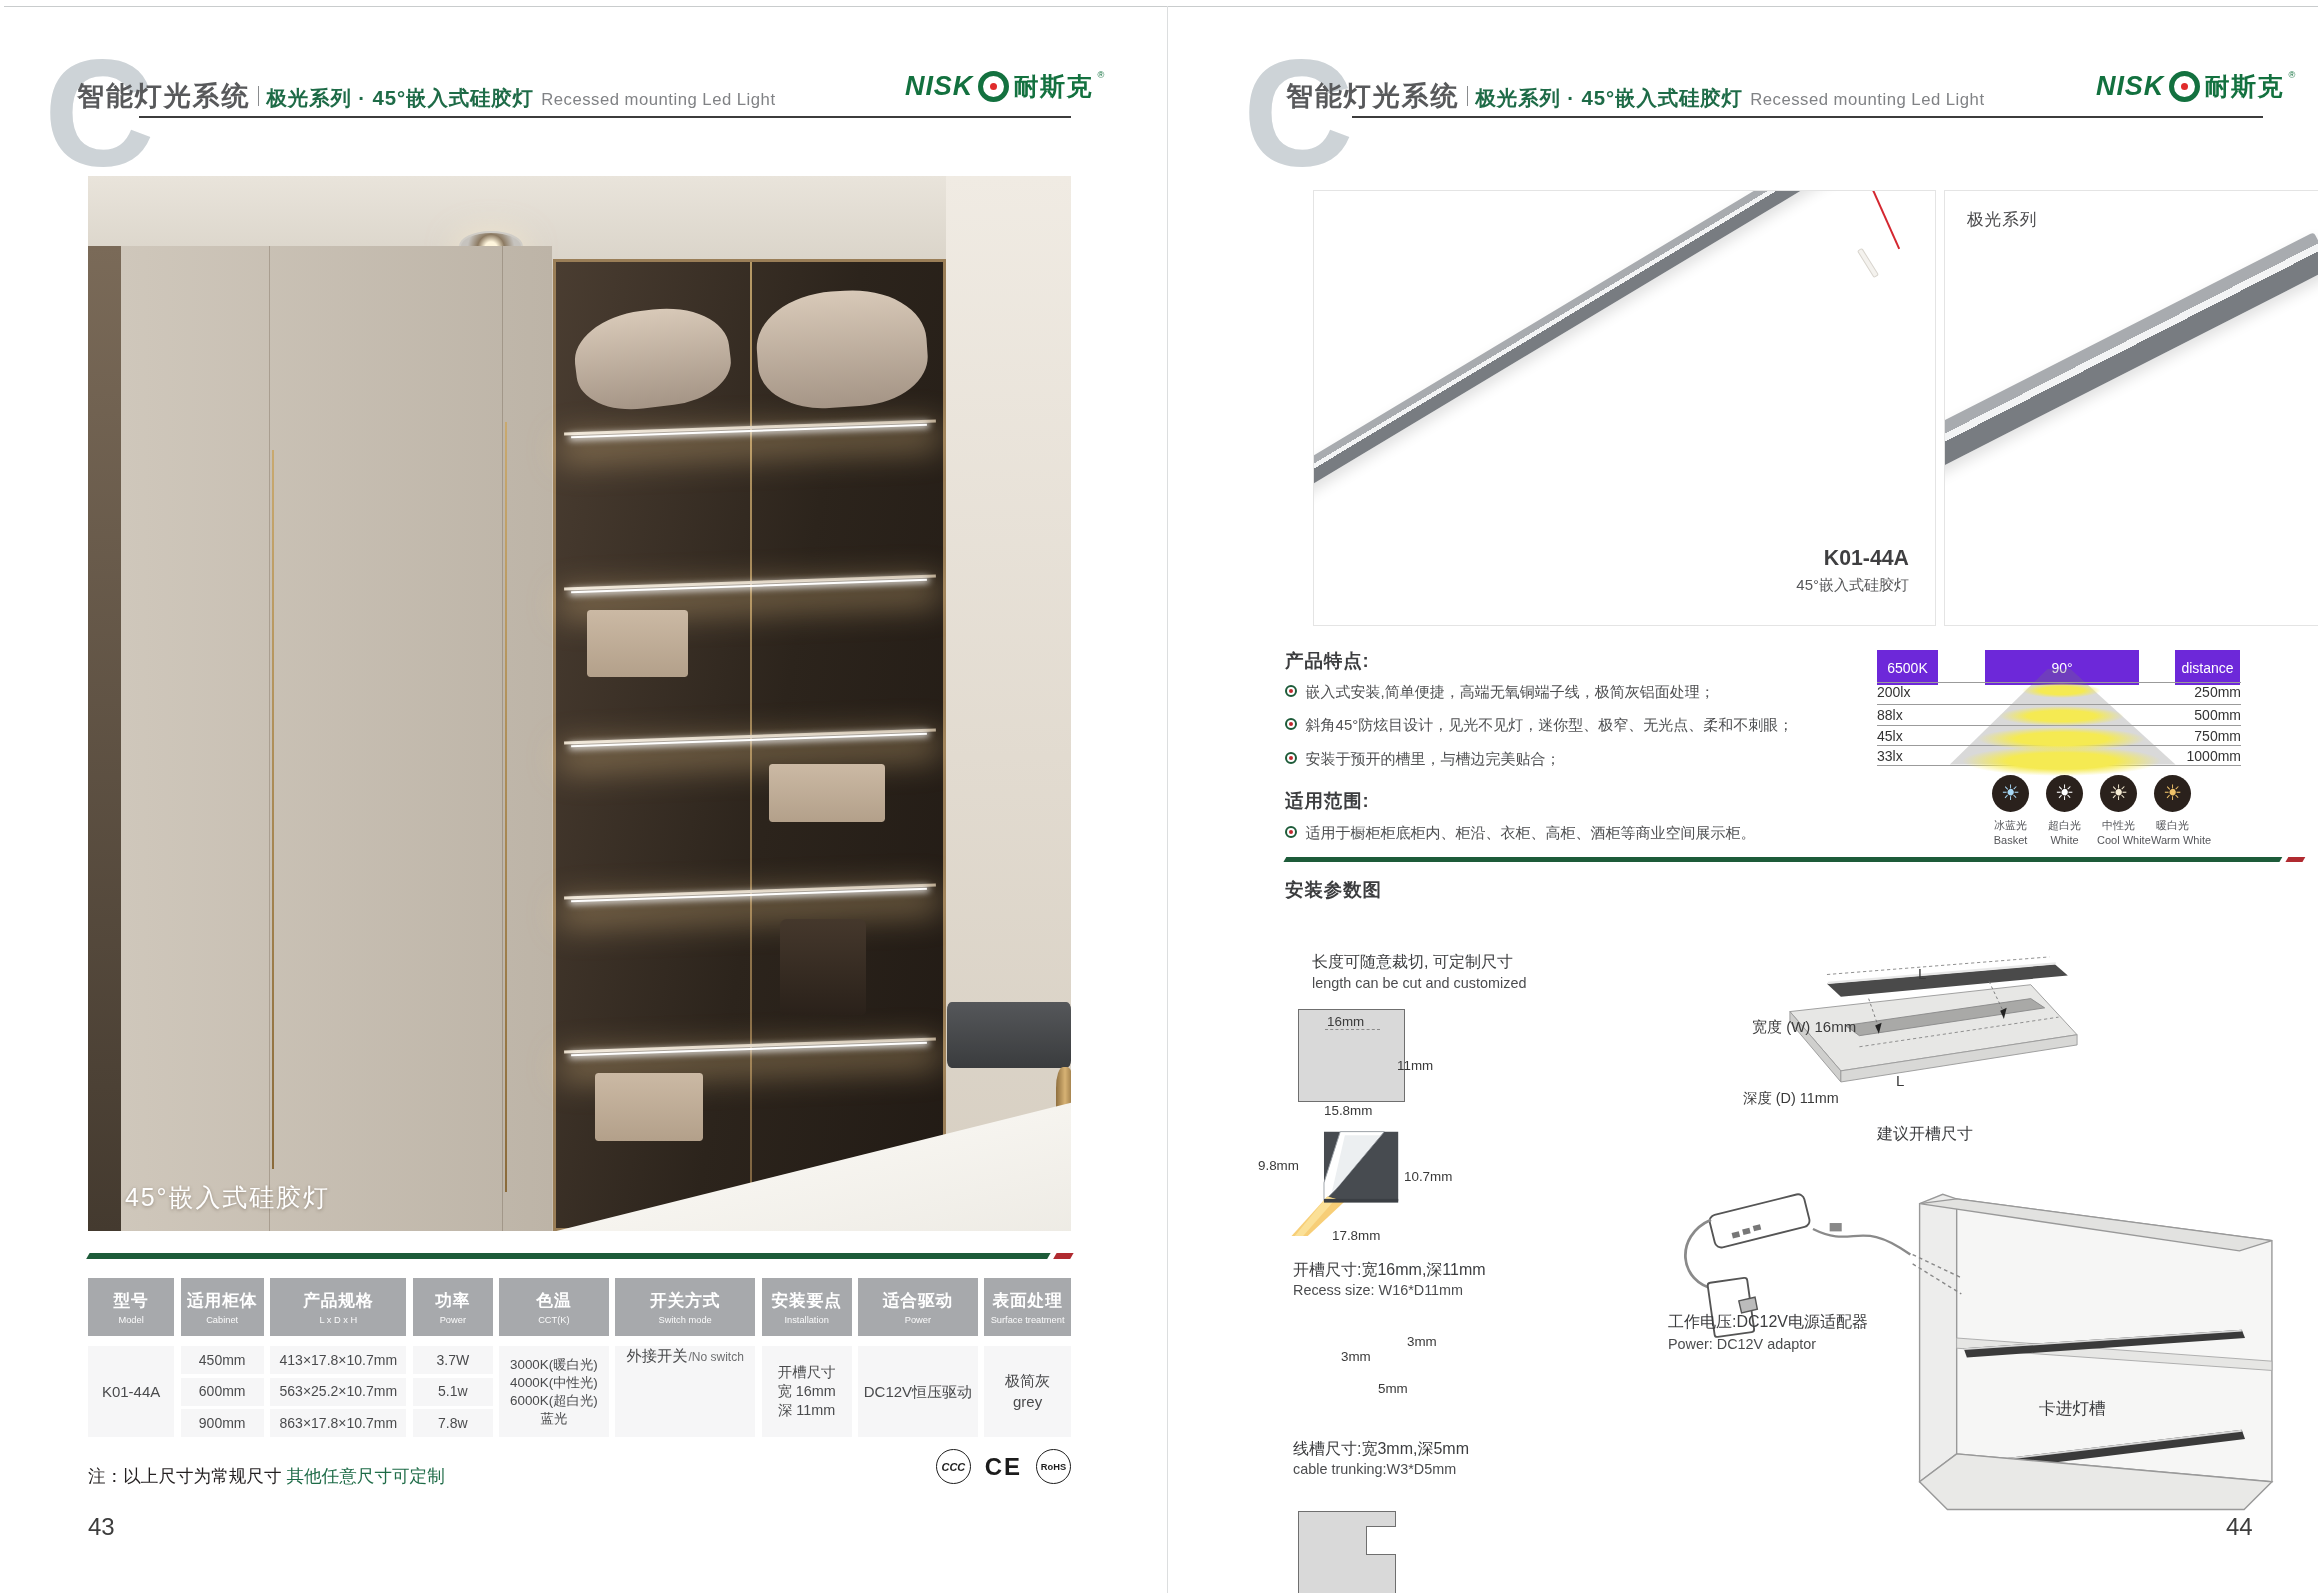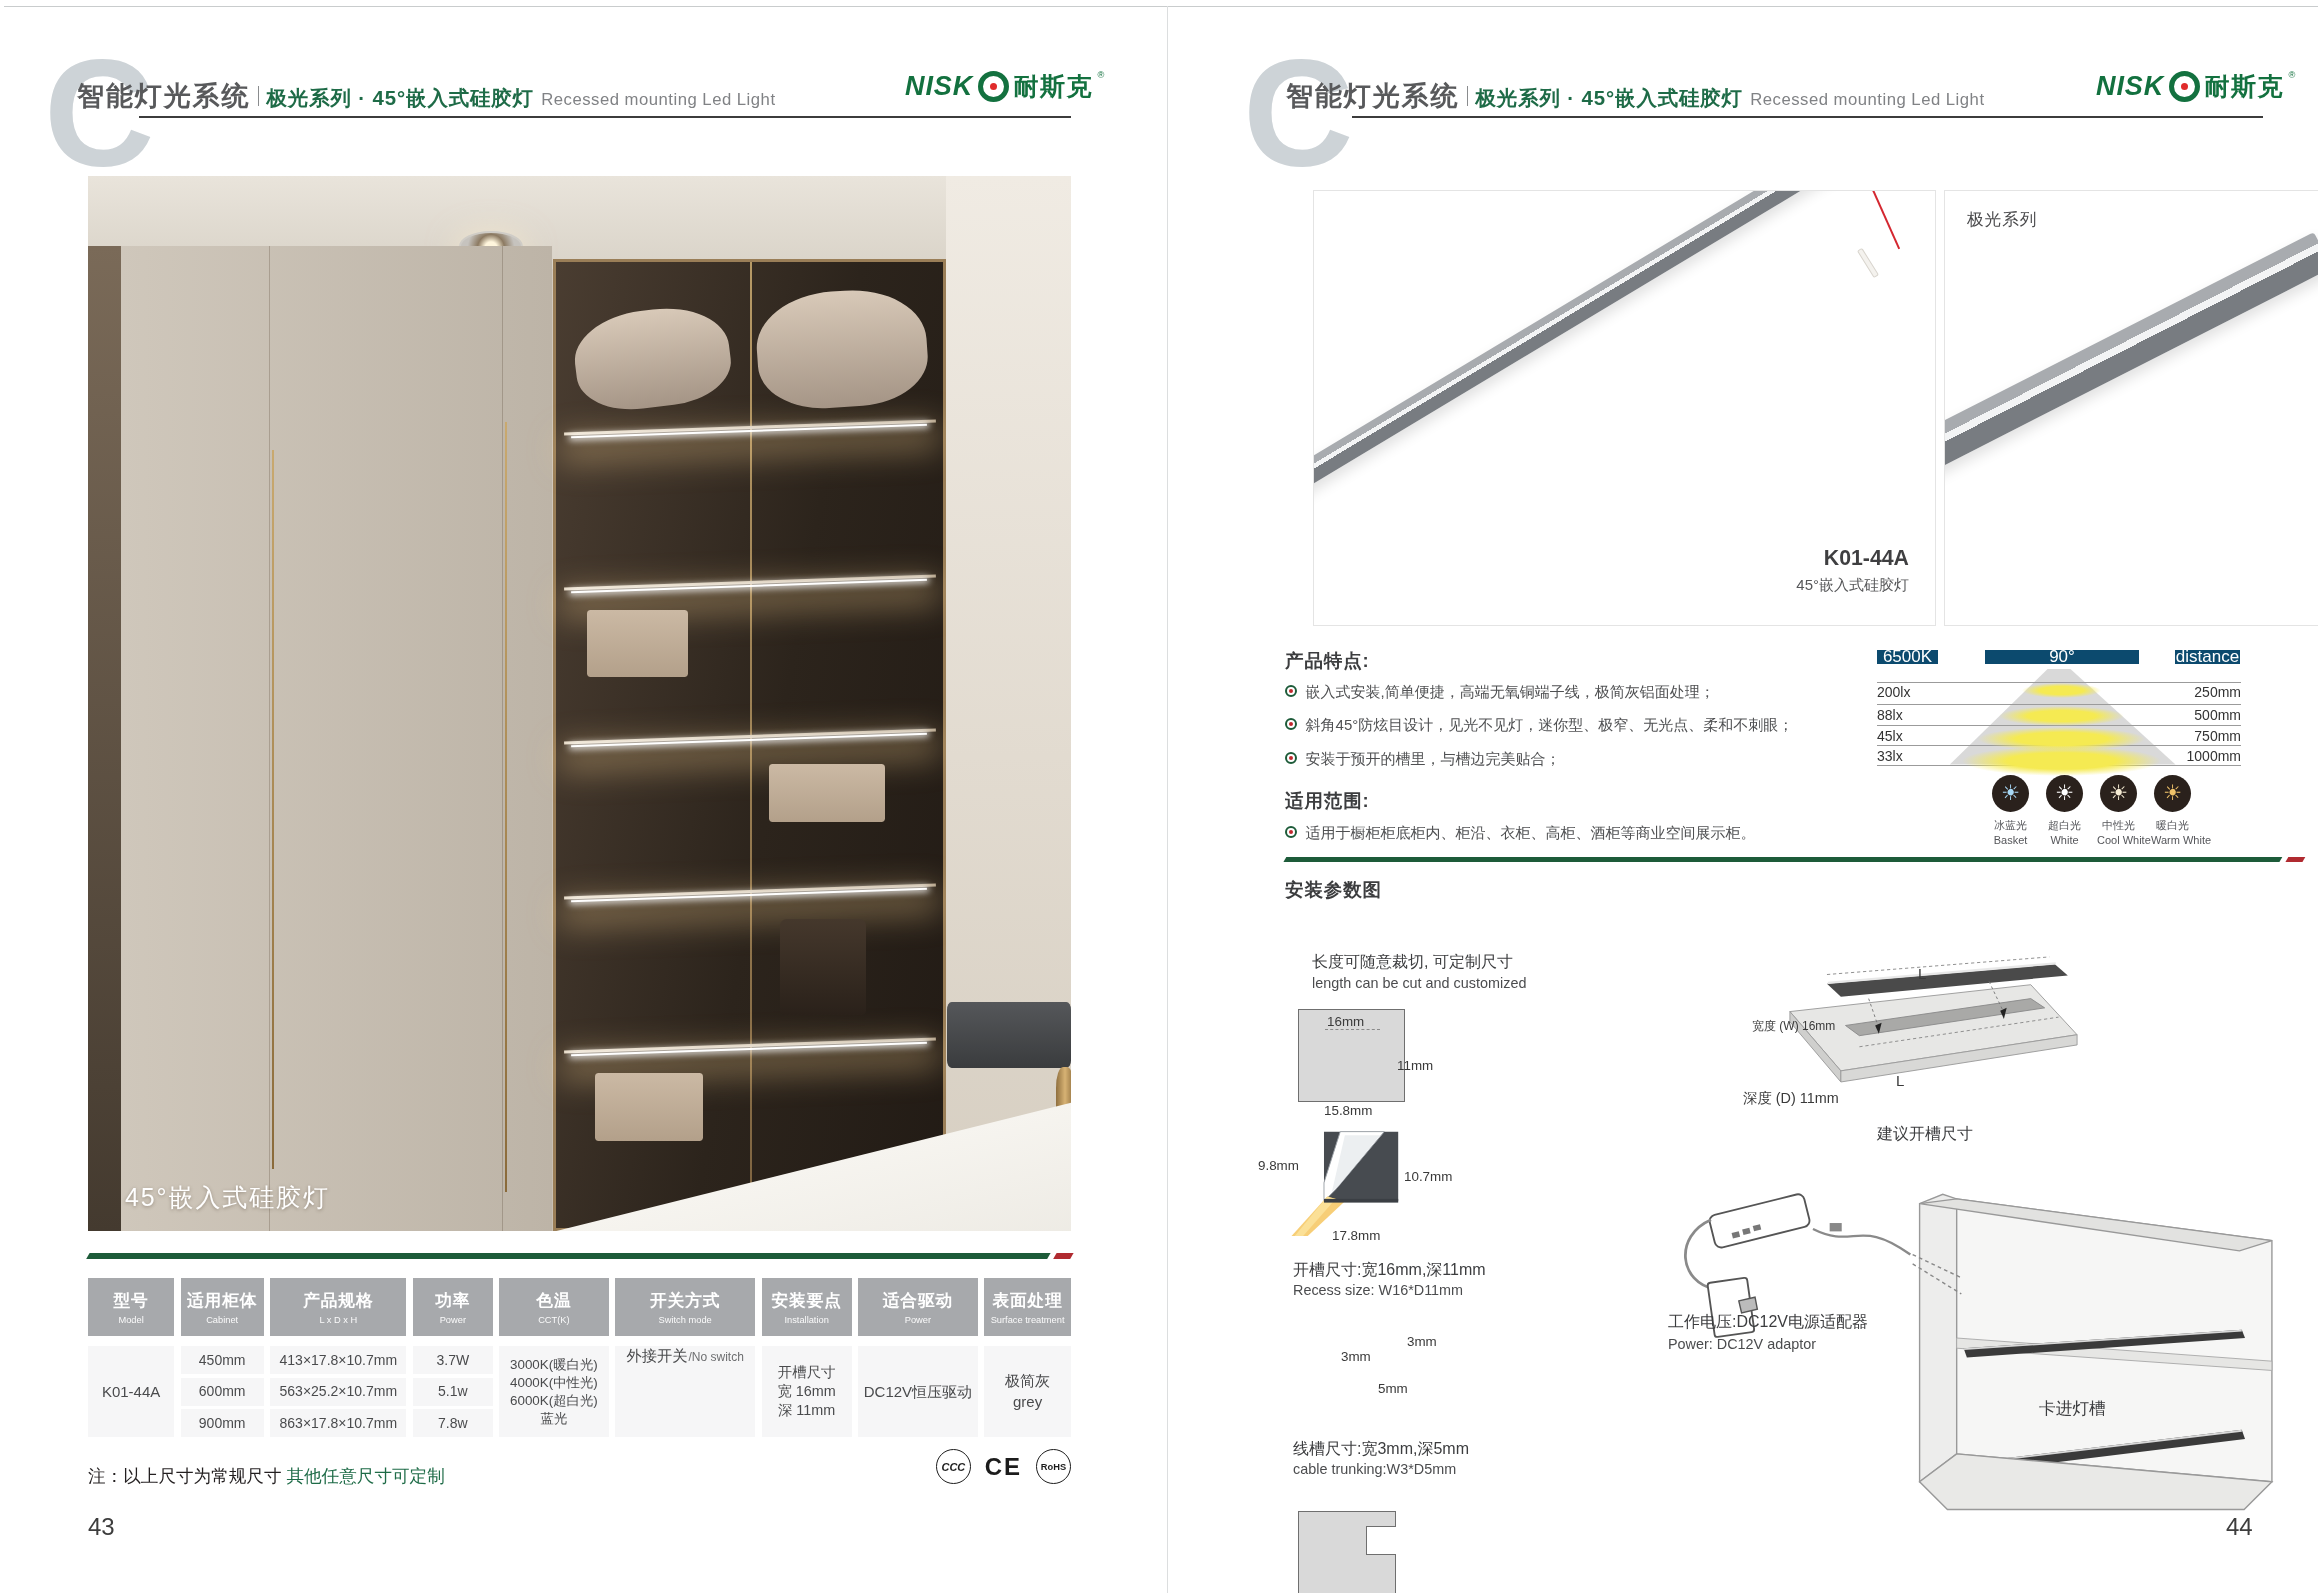--- a/index.html
+++ b/index.html
@@ -92,21 +92,21 @@
 
   
   .sec-title{font-size:18.5px;font-weight:bold;color:#3c3d3f;letter-spacing:0.9px;}
   .feat{display:flex;align-items:flex-start;gap:8.3px;width:566px;}
   .dot-icon{flex:0 0 auto;width:8.3px;height:8.3px;border:2.8px solid var(--divider-green);border-radius:50%;position:relative;margin-top:3.7px;}
   .dot-icon::after{content:"";position:absolute;left:50%;top:50%;width:4.6px;height:4.6px;margin:-2.3px 0 0 -2.3px;border-radius:50%;background:#c1272d;}
   .feat-txt{font-size:15px;color:#4f5052;line-height:1.5;}
 
   
   .beam{width:364px;height:190px;}
-  .beam-hdr{position:absolute;height:14px;background:#0c4a6e;color:#fff;font-size:17px;display:flex;align-items:center;justify-content:center;}
+  .beam-hdr{position:absolute;height:35px;background:#6d28d9;color:#fff;font-size:14px;display:flex;align-items:center;justify-content:center;}
   .beam-line{position:absolute;left:0;width:364px;height:0.9px;background:#9b9b9b;}
   .beam-cone{position:absolute;left:0;top:18.5px;width:364px;height:96px;background:rgba(120,120,120,.28);
      clip-path:polygon(47% 0,53% 0,82% 100%,20% 100%);}
   .beam-ell{position:absolute;border-radius:50%;background:radial-gradient(closest-side,#f5ea52 0 55%,rgba(245,234,82,0) 100%);}
   .beam-lux{position:absolute;left:0;font-size:14px;color:#333;}
   .beam-mm{position:absolute;right:0;font-size:14px;color:#333;text-align:right;}
   .cct-row{display:flex;gap:11px;}
   .cct{width:43px;text-align:center;}
   .cct-circle{width:37px;height:37px;border-radius:50%;background:#2a211c;margin:0 auto;display:flex;align-items:center;justify-content:center;}
   .cct-sun{font-size:21.3px;line-height:1;}
@@ -446,21 +446,21 @@
     <polygon points="160,150 560,92 590,112 190,172" fill="#a9a9a7" stroke="#8a8a8a" stroke-width="2"></polygon>
     <line x1="210" y1="92" x2="230" y2="150" stroke="#777" stroke-width="2" stroke-dasharray="6 6"></line>
     <polygon points="224,150 238,144 232,168" fill="#222"></polygon>
     <line x1="470" y1="55" x2="500" y2="118" stroke="#777" stroke-width="2" stroke-dasharray="6 6"></line>
     <polygon points="494,118 508,112 502,136" fill="#222"></polygon>
     <line x1="120" y1="40" x2="600" y2="2" stroke="#888" stroke-width="2" stroke-dasharray="7 6"></line>
     <line x1="190" y1="196" x2="620" y2="132" stroke="#888" stroke-width="2" stroke-dasharray="7 6"></line>
   </svg>
   <div class="abs dim" style="left:1918px;top:965px;font-size:15px;">L</div>
   <div class="abs dim" style="left:1896px;top:1072px;font-size:15px;">L</div>
-  <div class="abs dim" style="left:1752px;top:1018px;font-size:12px;">宽度 (W) 16mm</div>
+  <div class="abs dim" style="left:1752px;top:1018px;font-size:15px;">宽度 (W) 16mm</div>
   <div class="abs dim" style="left:1743px;top:1089px;font-size:14.4px;">深度 (D) 11mm</div>
   <div class="abs dnote-cn" style="left:1877px;top:1124px;">建议开槽尺寸</div>
 
   <svg class="abs" style="left:1660px;top:1185px;" width="649" height="357" viewBox="0 0 1400 770">
     <g transform="rotate(-14 200 80)">
       <rect x="110" y="45" width="210" height="72" rx="14" fill="#fff" stroke="#555" stroke-width="4"></rect>
       <rect x="150" y="92" width="16" height="12" fill="#777"></rect>
         <rect x="174" y="90" width="16" height="12" fill="#777"></rect>
         <rect x="198" y="88" width="16" height="12" fill="#777"></rect>
     </g>

